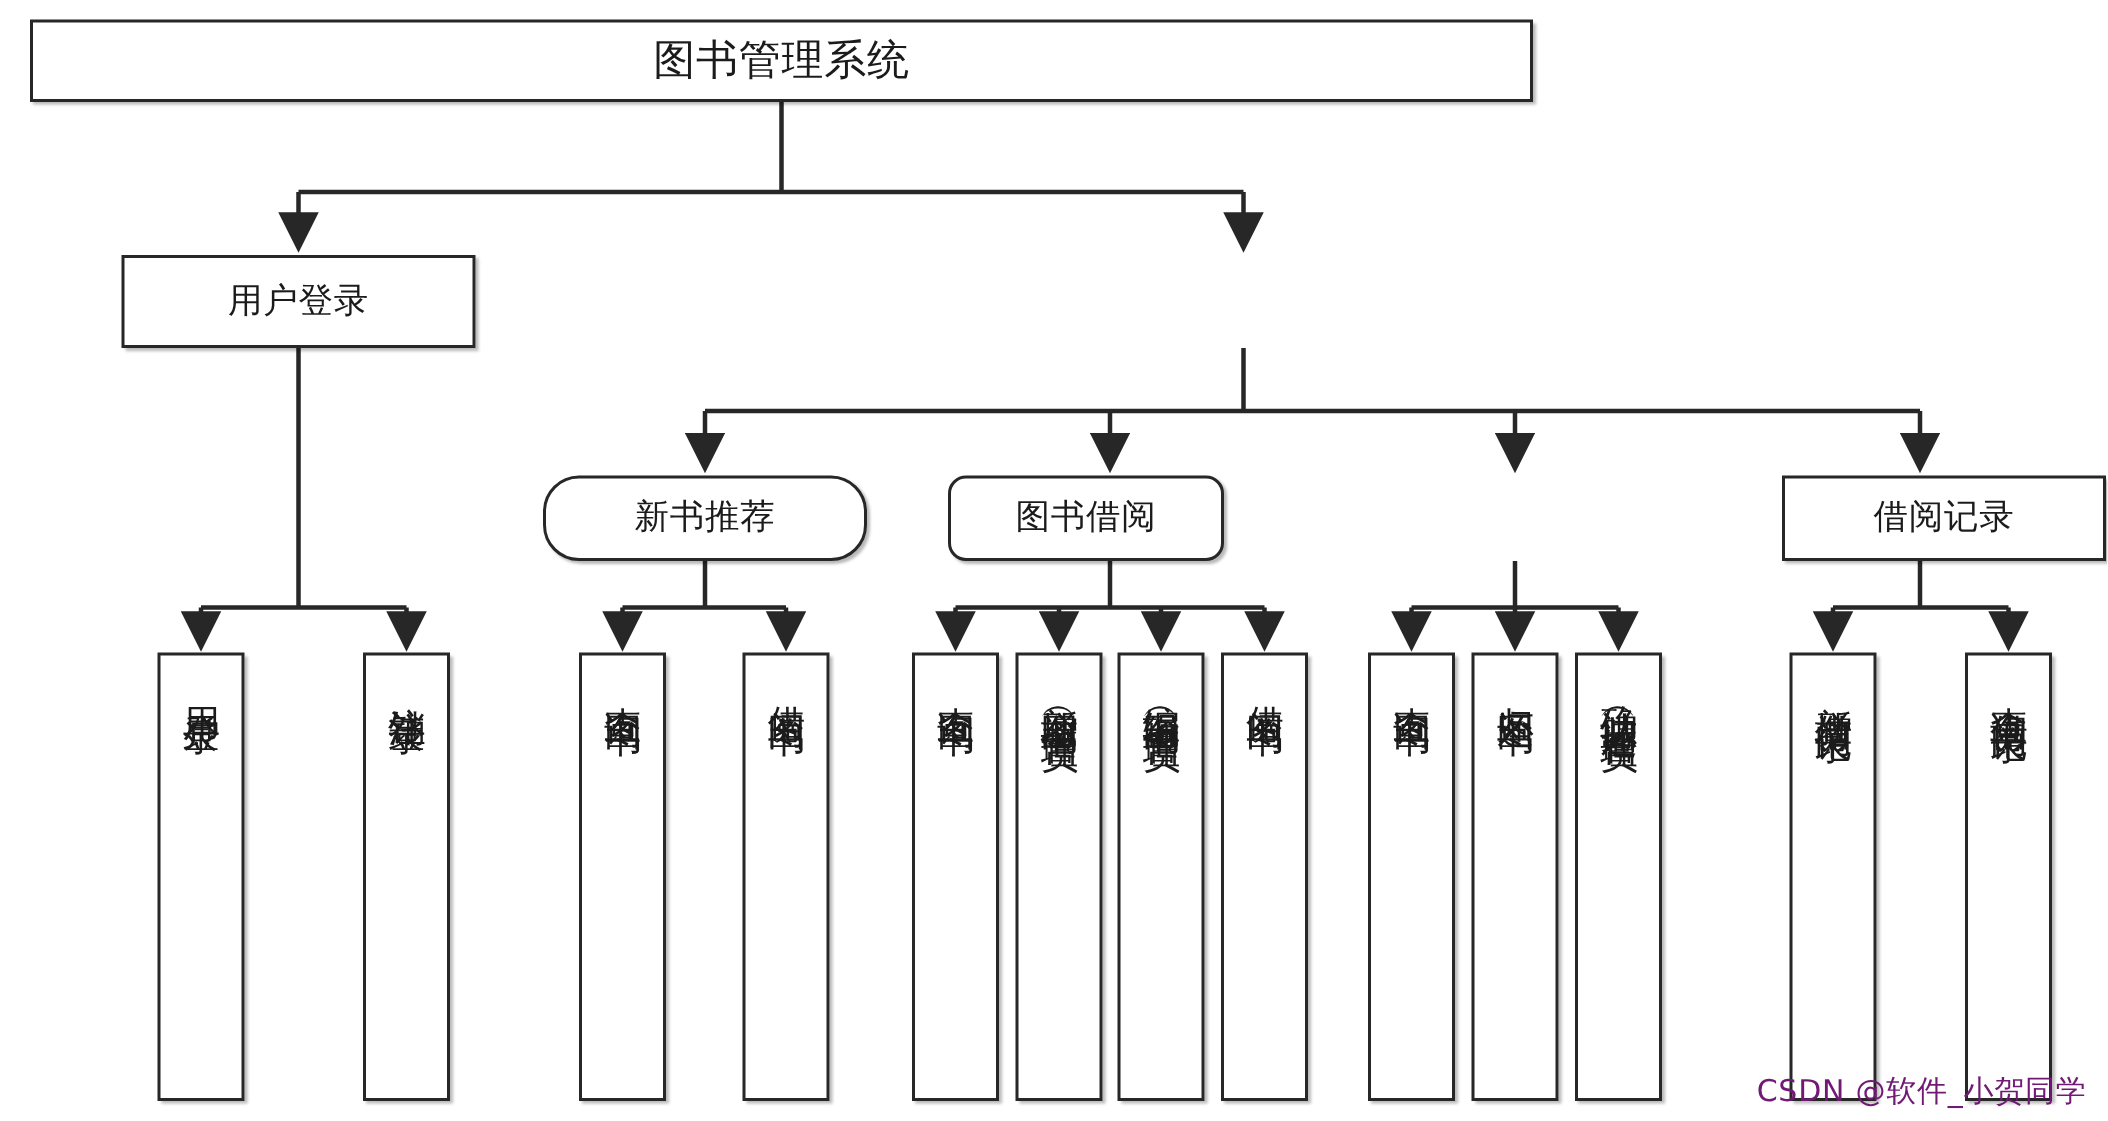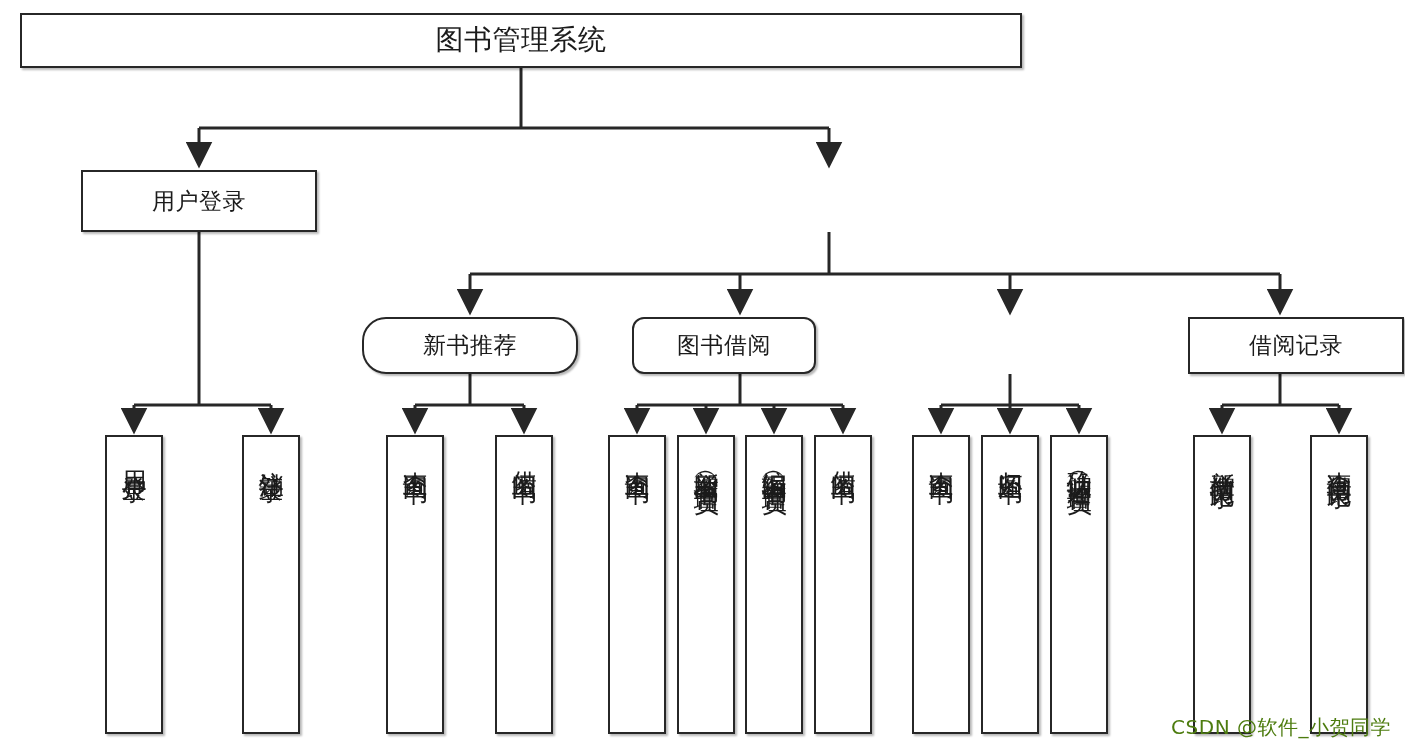--- a/index.html
+++ b/index.html
@@ -61,21 +61,21 @@
     font-size: 25px;
     line-height: 1.18;
     letter-spacing: 3px;
     white-space: nowrap;
   }
   #watermark {
     position: absolute;
     right: 14px;
     bottom: 6px;
     font-size: 20px;
-    color: #4d7c0f;
+    color: #701a75;
     letter-spacing: 0.5px;
     z-index: 5;
     white-space: nowrap;
   }
 </style>
 </head>
 <body>
 
 <div id="canvas">
 

